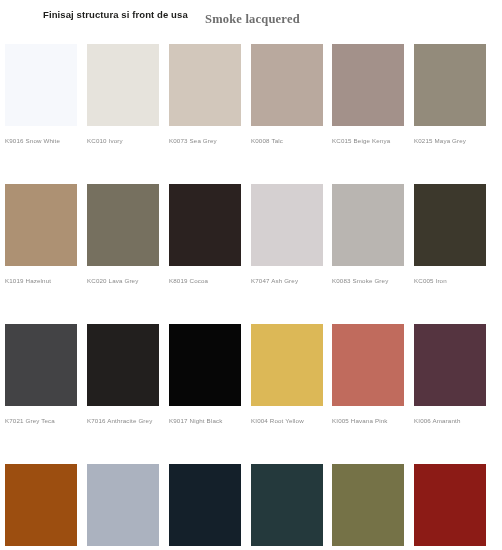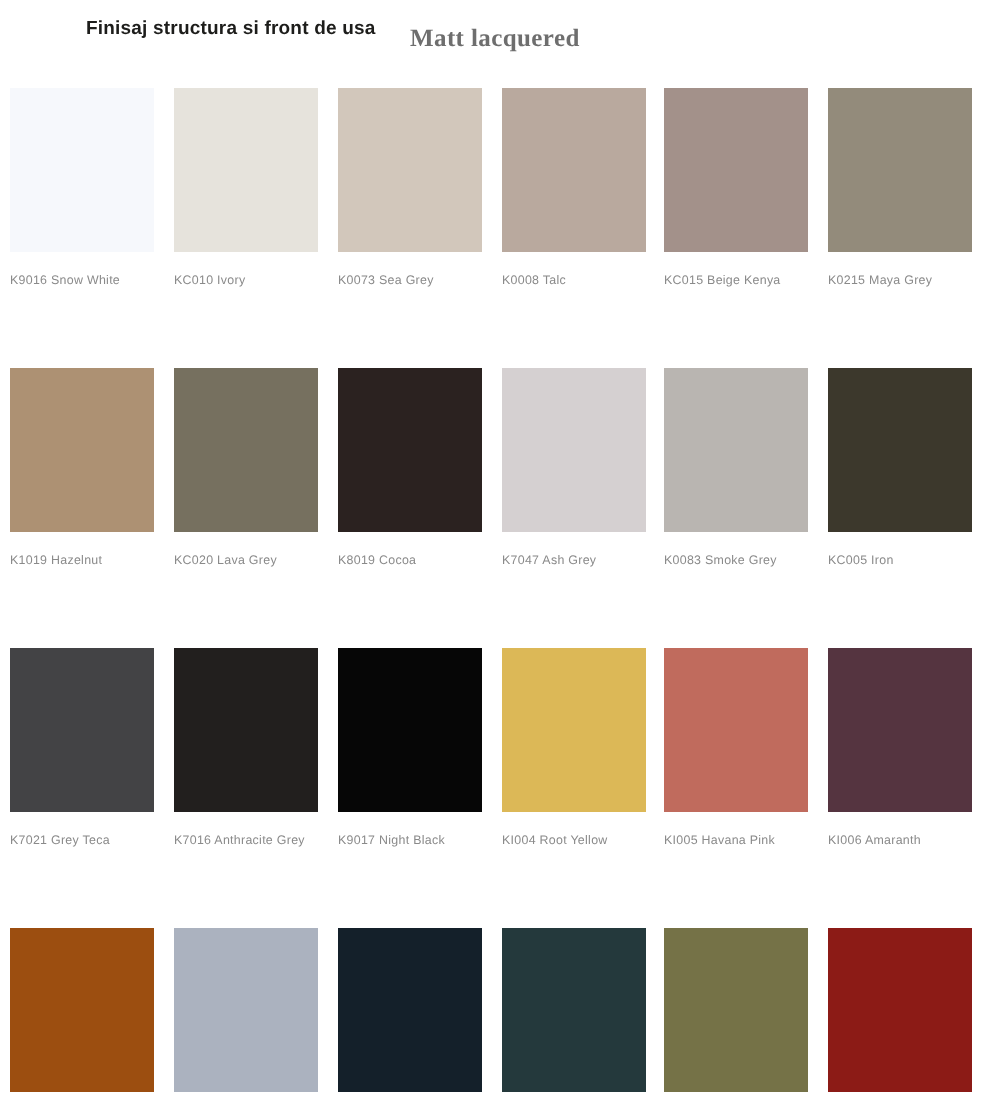--- a/index.html
+++ b/index.html
@@ -80,21 +80,21 @@
     letter-spacing: 0.15px;
     white-space: nowrap;
     font-family: "Liberation Sans", sans-serif;
   }
 </style>
 </head>
 <body>
 
 <div class="header">
   <div class="title">Finisaj structura si front de usa</div>
-  <div class="subtitle">Matt lacquered</div>
+  <div class="subtitle">Smoke lacquered</div>
 </div>
 
 <div class="grid">
 
   <div class="row">
     <div class="cell c0">
       <span class="swatch" style="background-color: rgb(246, 248, 252);"></span>
       <span class="swatch-label">K9016 Snow White</span>
     </div>
     <div class="cell c1">

